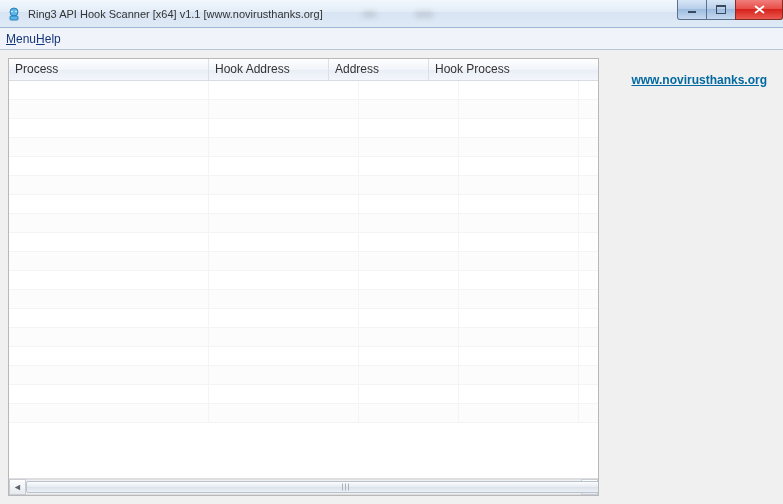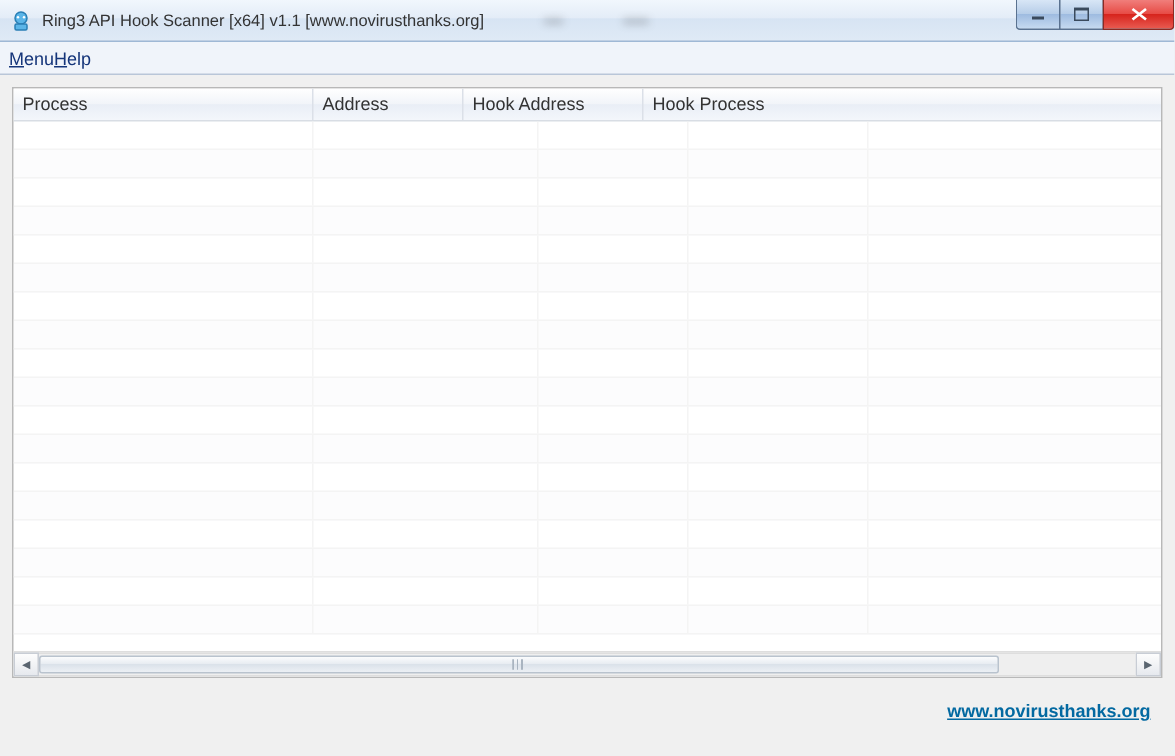--- a/index.html
+++ b/index.html
@@ -86,21 +86,22 @@
       cursor: default;
     }
     .menubar .menu-item span.u { text-decoration: underline; }
 
     
     .client {
       flex: 1;
       background: #f0f0f0;
       padding: 8px 8px 8px 8px;
       display: flex;
-      flex-direction: column;
+      flex-direction: row;
+      gap: 24px;
     }
     .tablewrap {
       flex: 1;
       background: #fff;
       border: 1px solid #b8b8b8;
       display: flex;
       flex-direction: column;
       overflow: hidden;
     }
     .colheaders {
@@ -248,22 +249,22 @@
 
 <div class="menubar">
   <span class="menu-item"><span class="u">M</span><span>enu</span></span>
   <span class="menu-item"><span class="u">H</span><span>elp</span></span>
 </div>
 
 <div class="client">
   <div class="tablewrap">
     <div class="colheaders">
       <div class="col c0">Process</div>
+      <div class="col c3">Hook Address</div>
       <div class="col c2">Address</div>
-      <div class="col c3">Hook Address</div>
       <div class="col c4">Hook Process</div>
     </div>
     <div class="rows" id="rows-container">
 
     <div class="row">
           <div class="cell col c0"></div>
           <div class="cell col c1"></div>
           <div class="cell col c2"></div>
           <div class="cell col c3"></div>
           <div class="cell col c4"></div>

